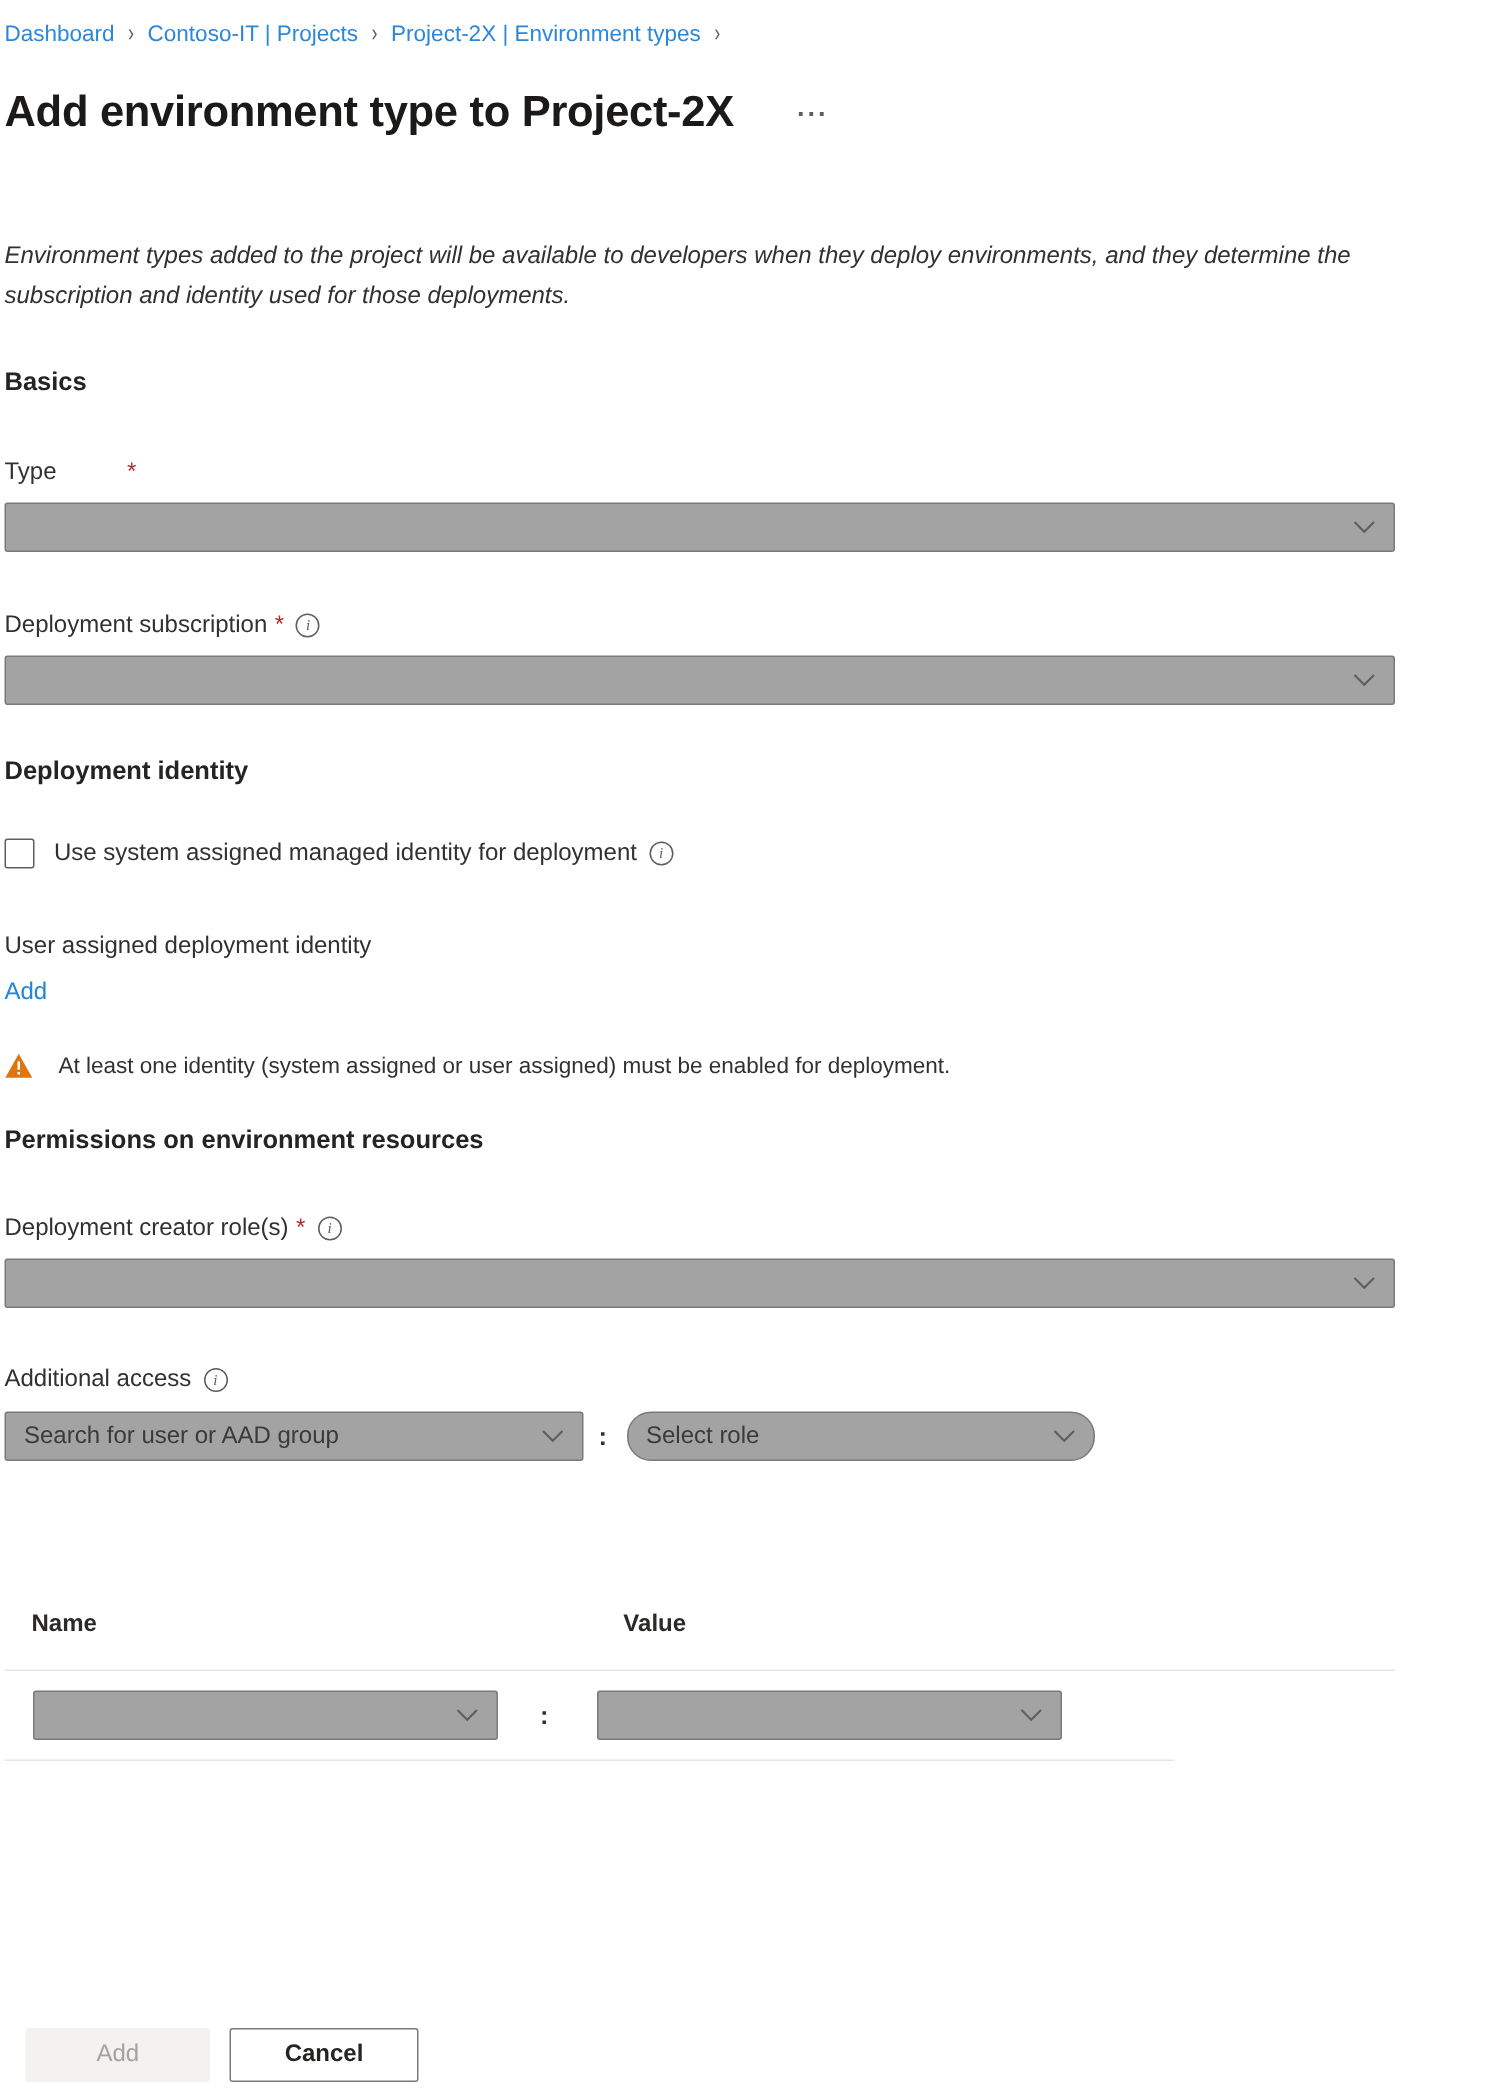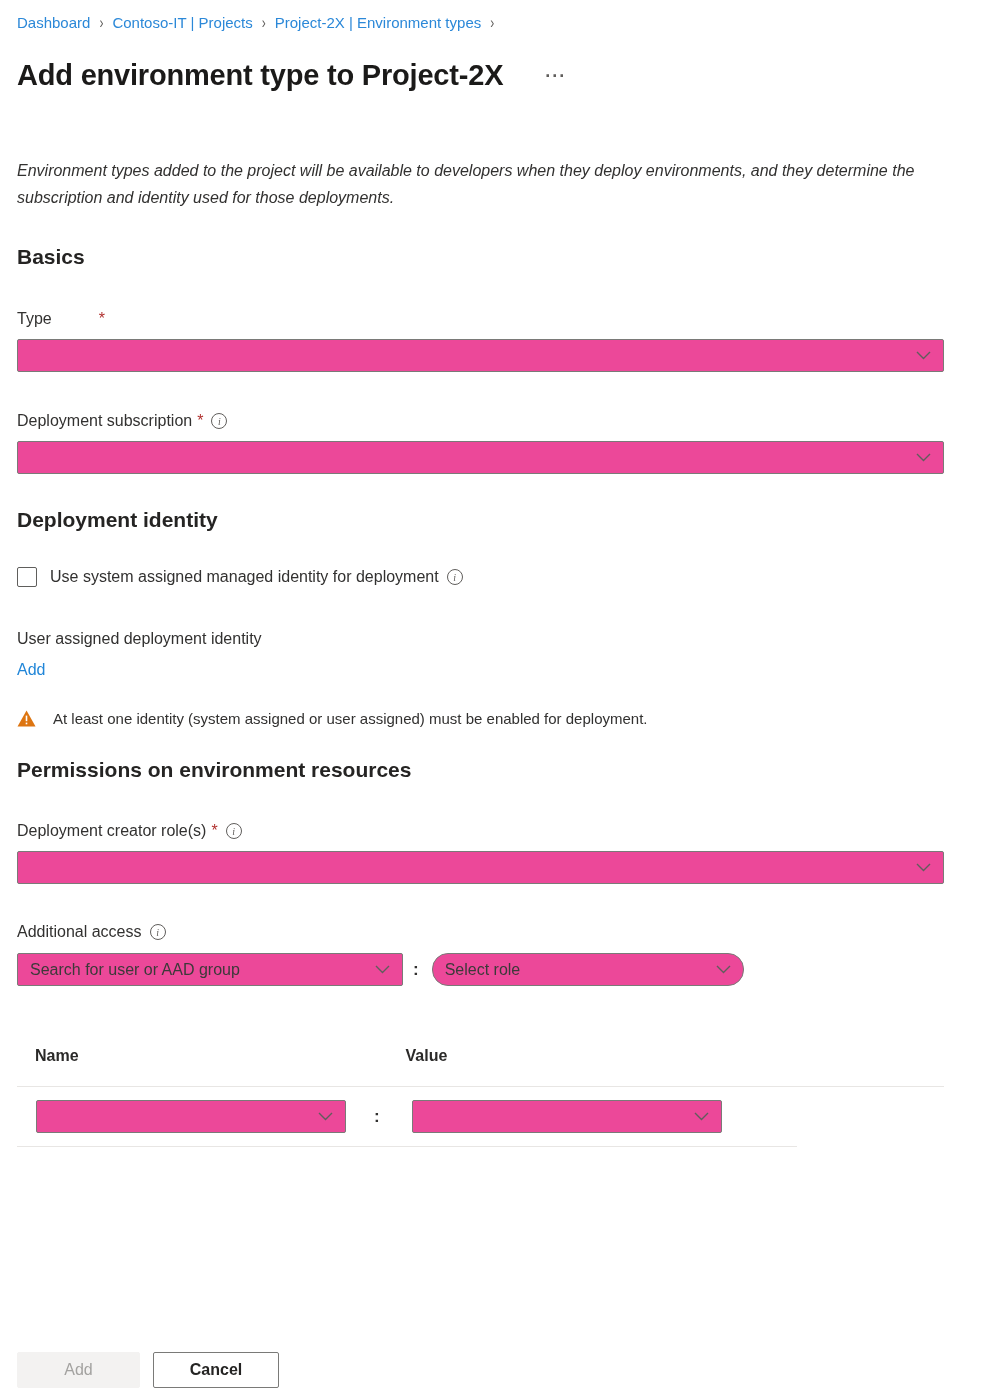--- a/index.html
+++ b/index.html
@@ -4,52 +4,52 @@
 <style>
   * { box-sizing: border-box; margin: 0; padding: 0; }
   html, body { background: #ffffff; }
   body {
     width: 1000px; height: 1399px;
     font-family: "Liberation Sans", "DejaVu Sans", sans-serif;
     color: #323130;
     position: relative;
     overflow: hidden;
   }
-  .page { padding: 12px 56px 0 17px; }
+  .page { padding: 12px 56px 0 3px; }
 
   
   .breadcrumb { display: flex; align-items: center; font-size: 15px; height: 20px; }
   .breadcrumb a { color: #2b88d8; text-decoration: none; cursor: pointer; }
   .crumb-sep { color: #605e5c; font-size: 12px; margin: 0 9px; transform: scaleY(1.4); display: inline-block; }
 
   
   .title-row { display: flex; align-items: center; margin-top: 24px; height: 38px; text-align: center; }
   .page-title { font-size: 29px; font-weight: 700; color: #1b1a19; letter-spacing: -0.2px; }
   .more-btn { color: #605e5c; font-size: 18px; font-weight: 700; margin-left: 42px; letter-spacing: 1px; cursor: pointer; line-height: 10px; padding-top: 2px; }
 
   
   .intro { margin-top: 63px; font-size: 16px; line-height: 27px; max-width: 940px; color: #323130; font-style: italic; }
 
   
-  .section-heading { font-size: 21px; font-weight: 700; color: #252423; }
+  .section-heading { font-size: 17px; font-weight: 700; color: #252423; }
 
   
   .field-label { font-size: 16px; color: #323130; display: flex; align-items: center; }
   .required { color: #b0302e; margin-left: 5px; }
 
   .info-icon {
     width: 16px; height: 16px; border: 1px solid #605e5c; border-radius: 50%;
     display: inline-flex; align-items: center; justify-content: center;
     font-size: 10px; font-style: italic; font-family: "Liberation Serif", serif;
     color: #605e5c; margin-left: 8px; flex: 0 0 auto; cursor: pointer;
   }
 
   
   .dropdown {
-    height: 33px; border: 1px solid #7a7a78; border-radius: 2px; background: #ec4899;
+    height: 33px; border: 1px solid #7a7a78; border-radius: 2px; background: #a3a3a3;
     display: flex; align-items: center; justify-content: space-between;
     padding: 0 12px; cursor: pointer;
   }
   .dropdown.full { width: 927px; }
   .dropdown .ph { font-size: 16px; color: #3b3a39; white-space: nowrap; overflow: hidden; }
   .chevron { flex: 0 0 auto; margin-left: 8px; }
 
   
   .checkbox-row { display: flex; align-items: center; }
   .checkbox {
@@ -181,21 +181,21 @@
     <div class="dropdown" style="width:312px;border-radius:16px;">
       <span class="ph">Select role</span>
       <svg class="chevron" width="15" height="9" viewBox="0 0 15 9">
           <path d="M1 1 L7.5 7.5 L14 1" stroke="#605e5c" stroke-width="1.4" fill="none"></path>
         </svg>
     </div>
   </div>
 
   
 
-  <div class="tag-headers" style="margin-top:61px;">
+  <div class="tag-headers" style="margin-top:100px;gap:24px;">
     <span style="margin-left:18px;">Name</span>
     <span style="margin-left:327px;">Value</span>
   </div>
   <div class="divider" style="margin-top:21px; width:927px;"></div>
 
   <div class="pair-row" style="margin-top:13px; margin-left:19px;">
     <div class="dropdown" style="width:310px;">
       <span class="ph"></span>
       <svg class="chevron" width="15" height="9" viewBox="0 0 15 9">
           <path d="M1 1 L7.5 7.5 L14 1" stroke="#605e5c" stroke-width="1.4" fill="none"></path>

